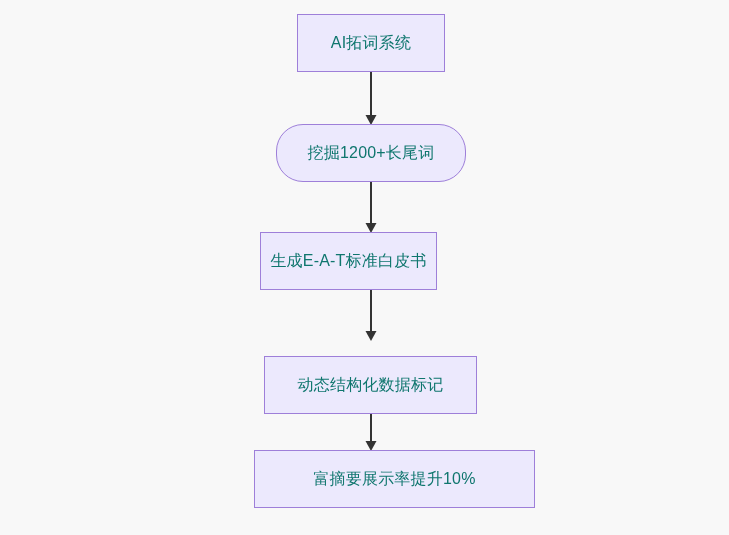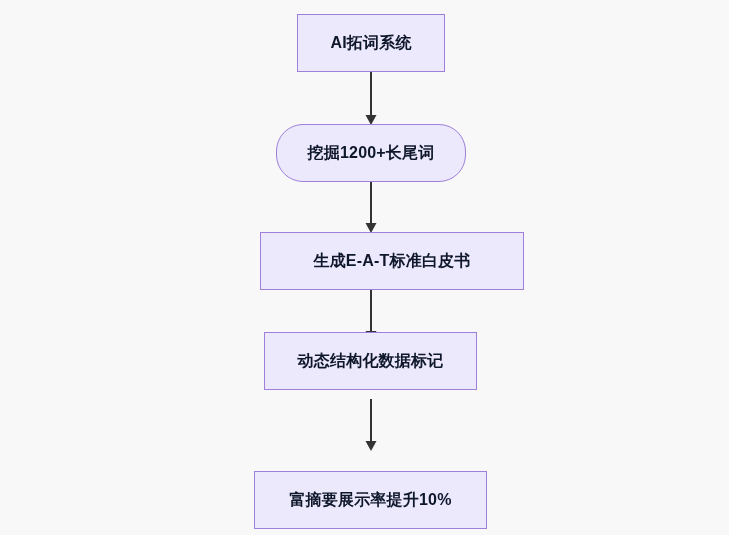--- a/index.html
+++ b/index.html
@@ -25,23 +25,23 @@
     box-sizing: border-box;
     background: #ece9fd;
     border: 1.5px solid #9e7fd9;
     border-radius: 0;
     display: flex;
     align-items: center;
     justify-content: center;
     height: 58px;
   }
   .node-label {
-    color: #0f172a;
+    color: #0f766e;
     font-size: 16px;
-    font-weight: 700;
+    font-weight: 400;
     line-height: 1.2;
     letter-spacing: 0.2px;
     white-space: nowrap;
     text-align: center;
   }
   .edge {
     position: absolute;
     overflow: visible;
   }
   .edge-line {
@@ -80,25 +80,25 @@
   </svg>
 
   <div class="node" style="left:297px; top:14px; width:148px;">
     <span class="node-label">AI拓词系统</span>
   </div>
 
   <div class="node" style="left:276px; top:124px; width:190px;border-radius:27px;">
     <span class="node-label">挖掘1200+长尾词</span>
   </div>
 
-  <div class="node" style="left:260px; top:232px; width:264px;">
+  <div class="node" style="left:260px; top:232px; width:177px;">
     <span class="node-label">生成E-A-T标准白皮书</span>
   </div>
 
-  <div class="node" style="left:264px; top:332px; width:213px;">
+  <div class="node" style="left:264px; top:356px; width:213px;">
     <span class="node-label">动态结构化数据标记</span>
   </div>
 
-  <div class="node" style="left:254px; top:450px; width:233px;margin-top:21px;">
+  <div class="node" style="left:254px; top:450px; width:281px;">
     <span class="node-label">富摘要展示率提升10%</span>
   </div>
 
 </div>
 
 </body></html>

